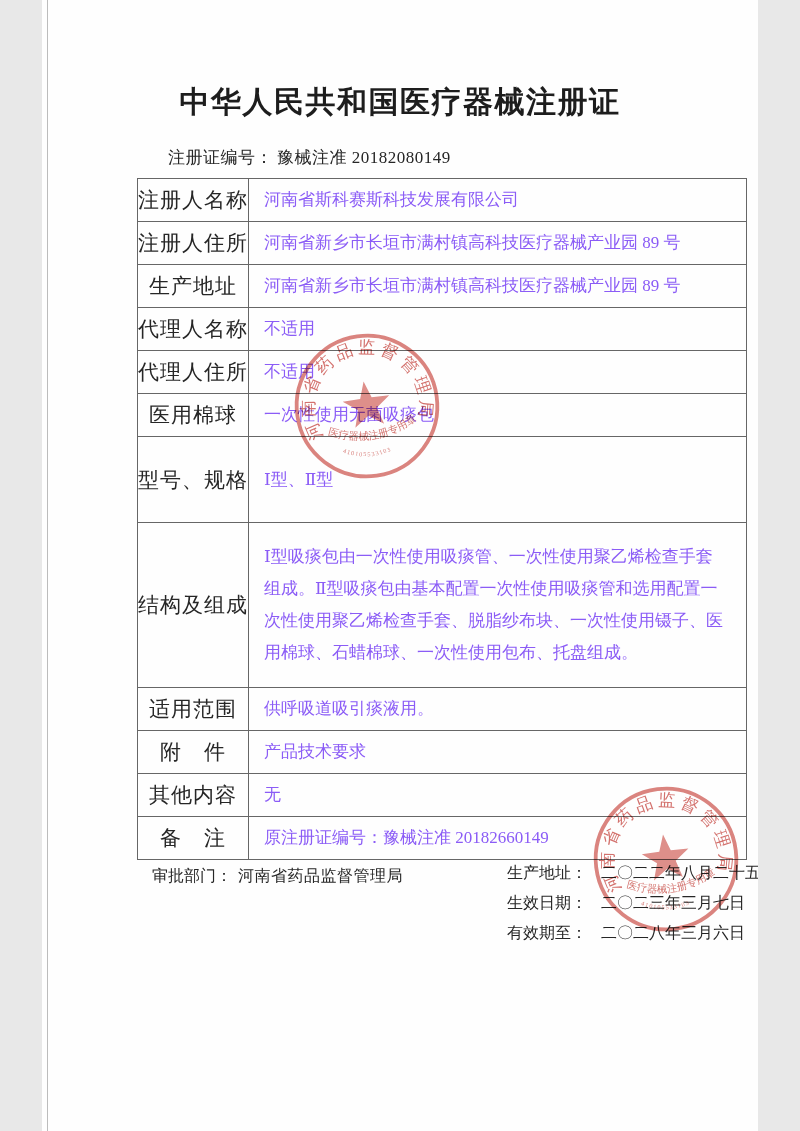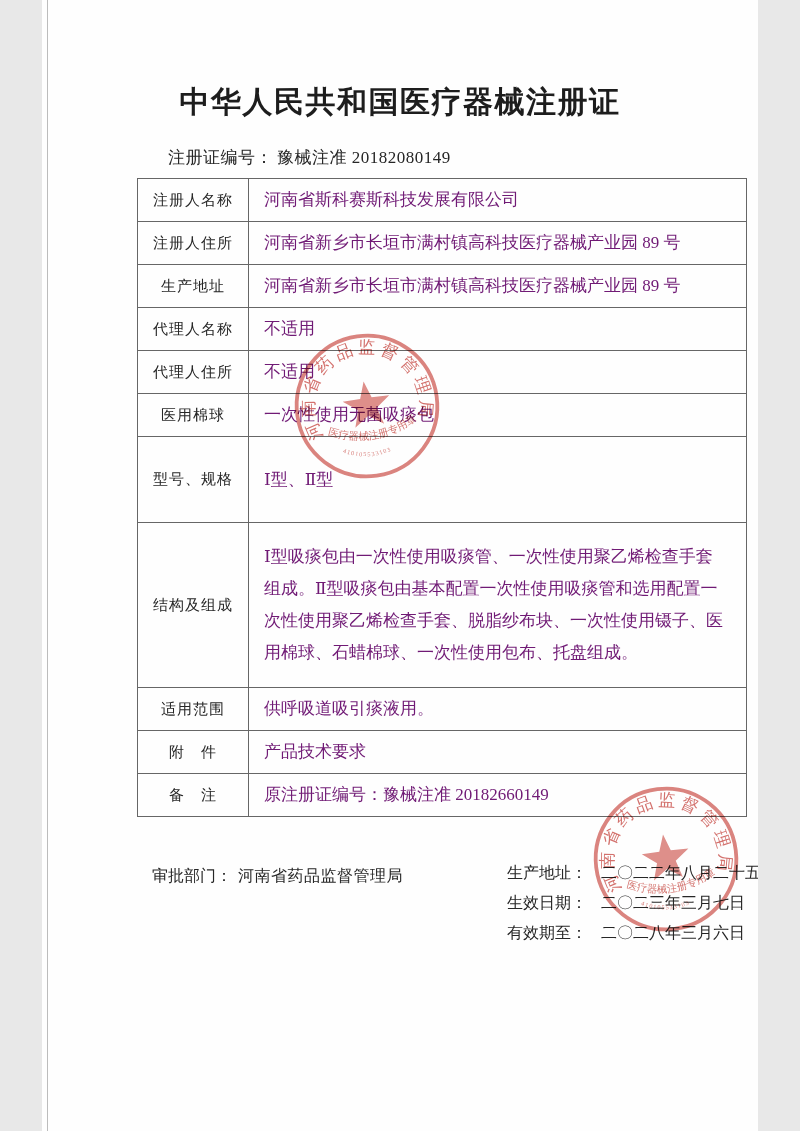--- a/index.html
+++ b/index.html
@@ -21,25 +21,25 @@
     position:absolute; top:178px; left:95px; width:610px;
     border:1px solid #666; box-sizing:border-box;
   }
   .row { display:flex; border-top:1px solid #666; min-height:41px; }
   .row:first-child { border-top:none; }
   .row.h85 { min-height:85px; }
   .row.h164 { min-height:164px; }
   .cell-label {
     width:110px; flex:0 0 110px; border-right:1px solid #666;
     display:flex; align-items:center; justify-content:center;
-    font-size:15px; letter-spacing:1px; color:#262626;
+    font-size:21px; letter-spacing:1px; color:#262626;
   }
   .cell-value {
     flex:1; display:flex; align-items:center;
-    padding:5px 18px 5px 15px; font-size:17px; line-height:32px; color:#701a75;
+    padding:5px 18px 5px 15px; font-size:17px; line-height:32px; color:#8b5cf6;
   }
 
   .approval-line { position:absolute; top:866px; left:110px; font-size:16px; color:#262626;text-align:center; }
   .approval-line .val { margin-left:6px; letter-spacing:0.5px; }
   .dates-block { position:absolute; top:858px; left:465px; font-size:16px; color:#262626; }
   .date-line { height:30px; line-height:30px; white-space:nowrap; }
   .date-line .val { margin-left:14px; }
 
   .stamp {
     position:absolute; width:152px; height:152px;
@@ -116,20 +116,26 @@
           <span>供呼吸道吸引痰液用。</span>
         </div>
     </div>
     <div class="row">
       <div class="cell-label">附　件</div>
       <div class="cell-value">
           <span>产品技术要求</span>
         </div>
     </div>
     <div class="row">
+      <div class="cell-label">其他内容</div>
+      <div class="cell-value">
+          <span>无</span>
+        </div>
+    </div>
+    <div class="row">
       <div class="cell-label">备　注</div>
       <div class="cell-value">
           <span>原注册证编号：豫械注准 20182660149</span>
         </div>
     </div>
   </div>
 
   <div class="approval-line">
     <span>审批部门：</span><span class="val">河南省药品监督管理局</span>
   </div>

